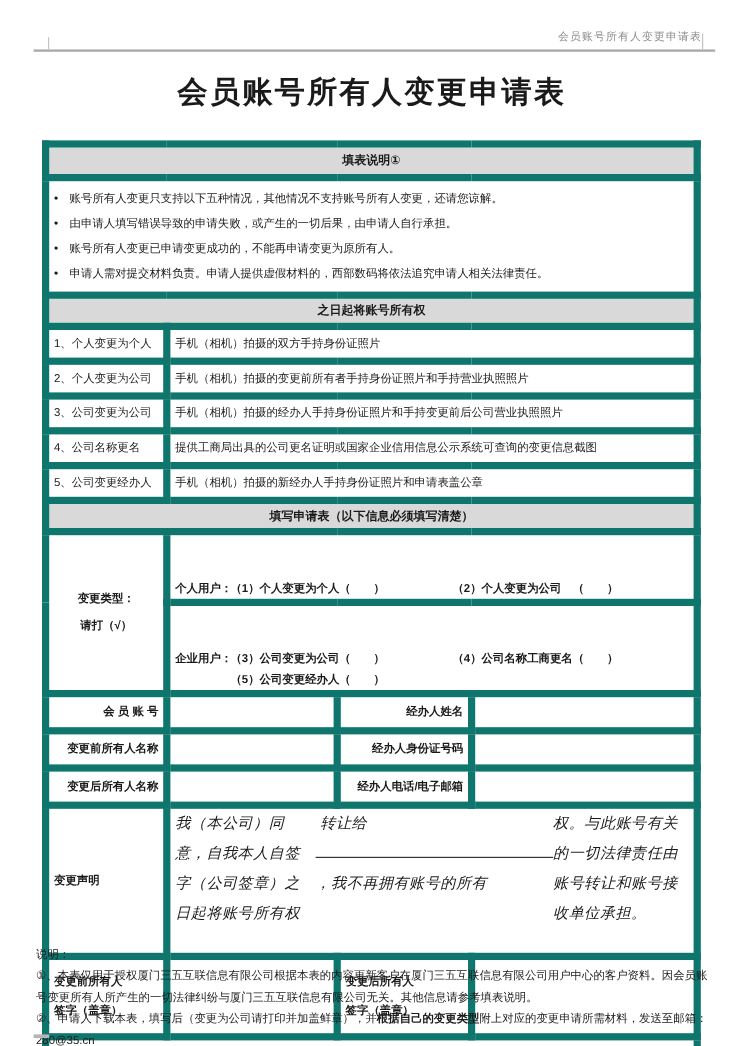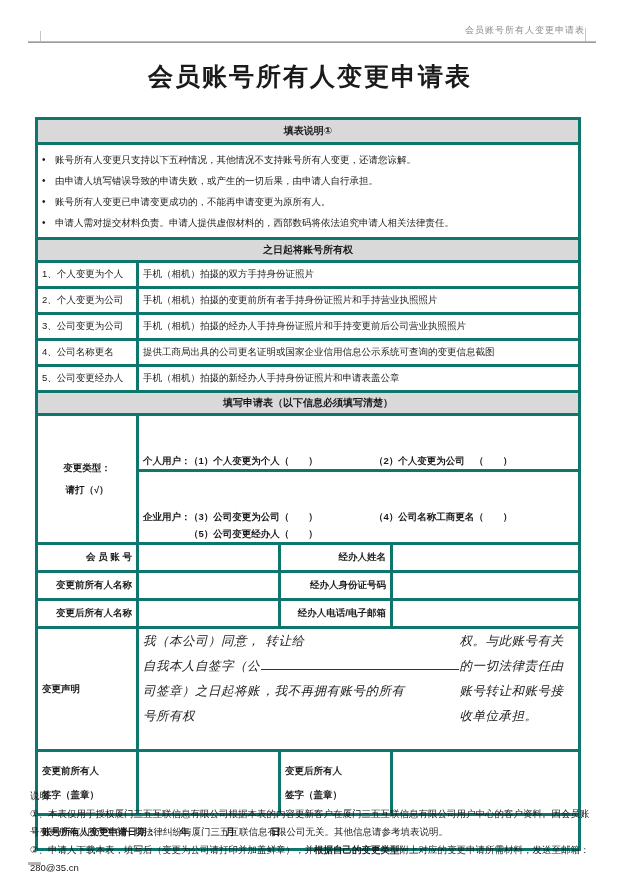--- a/index.html
+++ b/index.html
@@ -32,21 +32,21 @@
     font-size:25px;font-weight:bold;letter-spacing:2px;
   }
 
   
   table.form-table{
     position:absolute;top:117px;left:35px;
     width:543px;border-collapse:collapse;table-layout:fixed;
     font-size:9.5px;
   }
   table.form-table td{
-    border:3px solid #0f766e;
+    border:6px solid #0f766e;
     padding:0 4px;
     vertical-align:middle;
     overflow:hidden;
   }
   table.form-table{border:2px solid #4d4d4d;}
   td.sec-header{
     background:#d9d9d9;
     text-align:center;font-weight:bold;font-size:10px;
     height:20px;
   }

